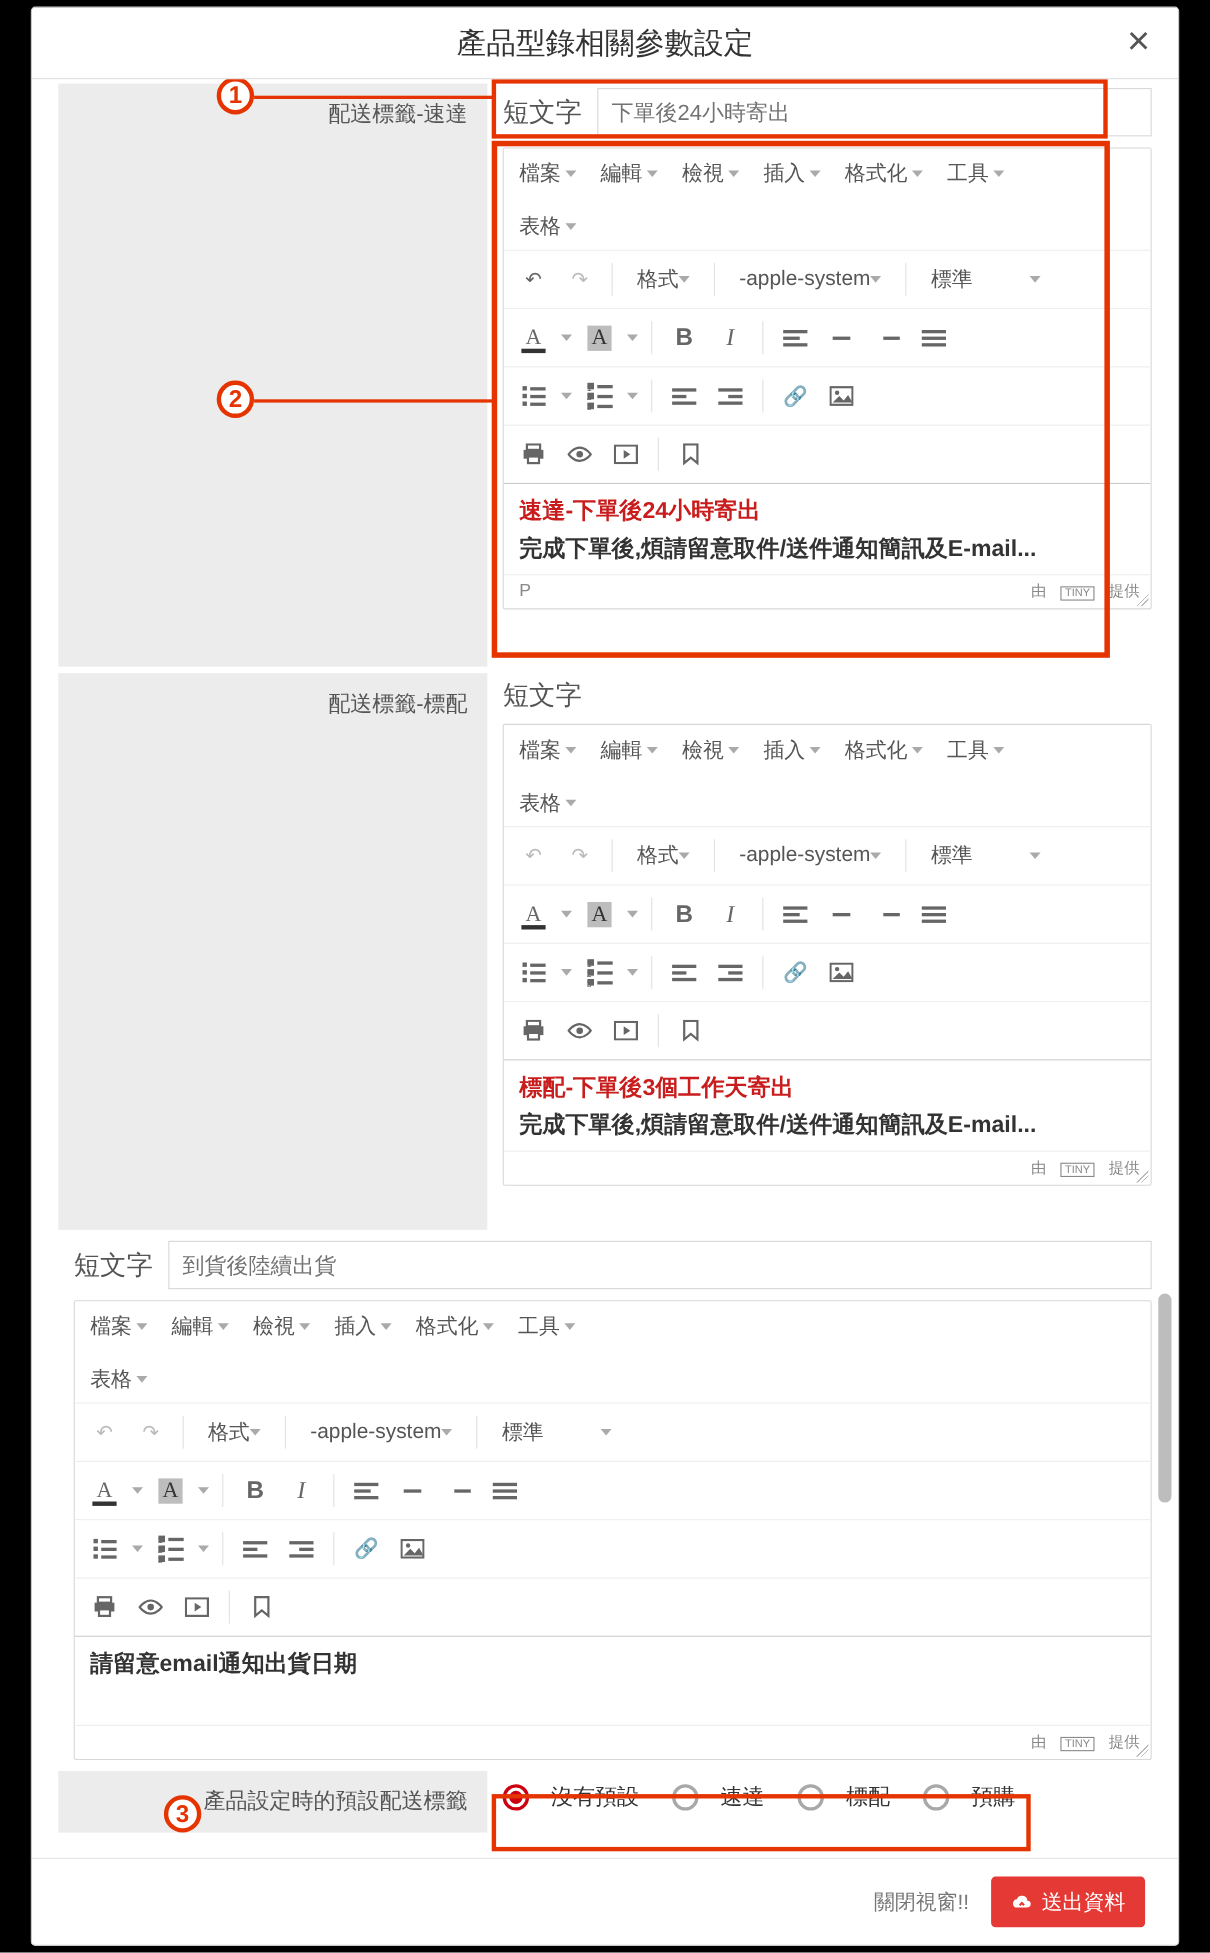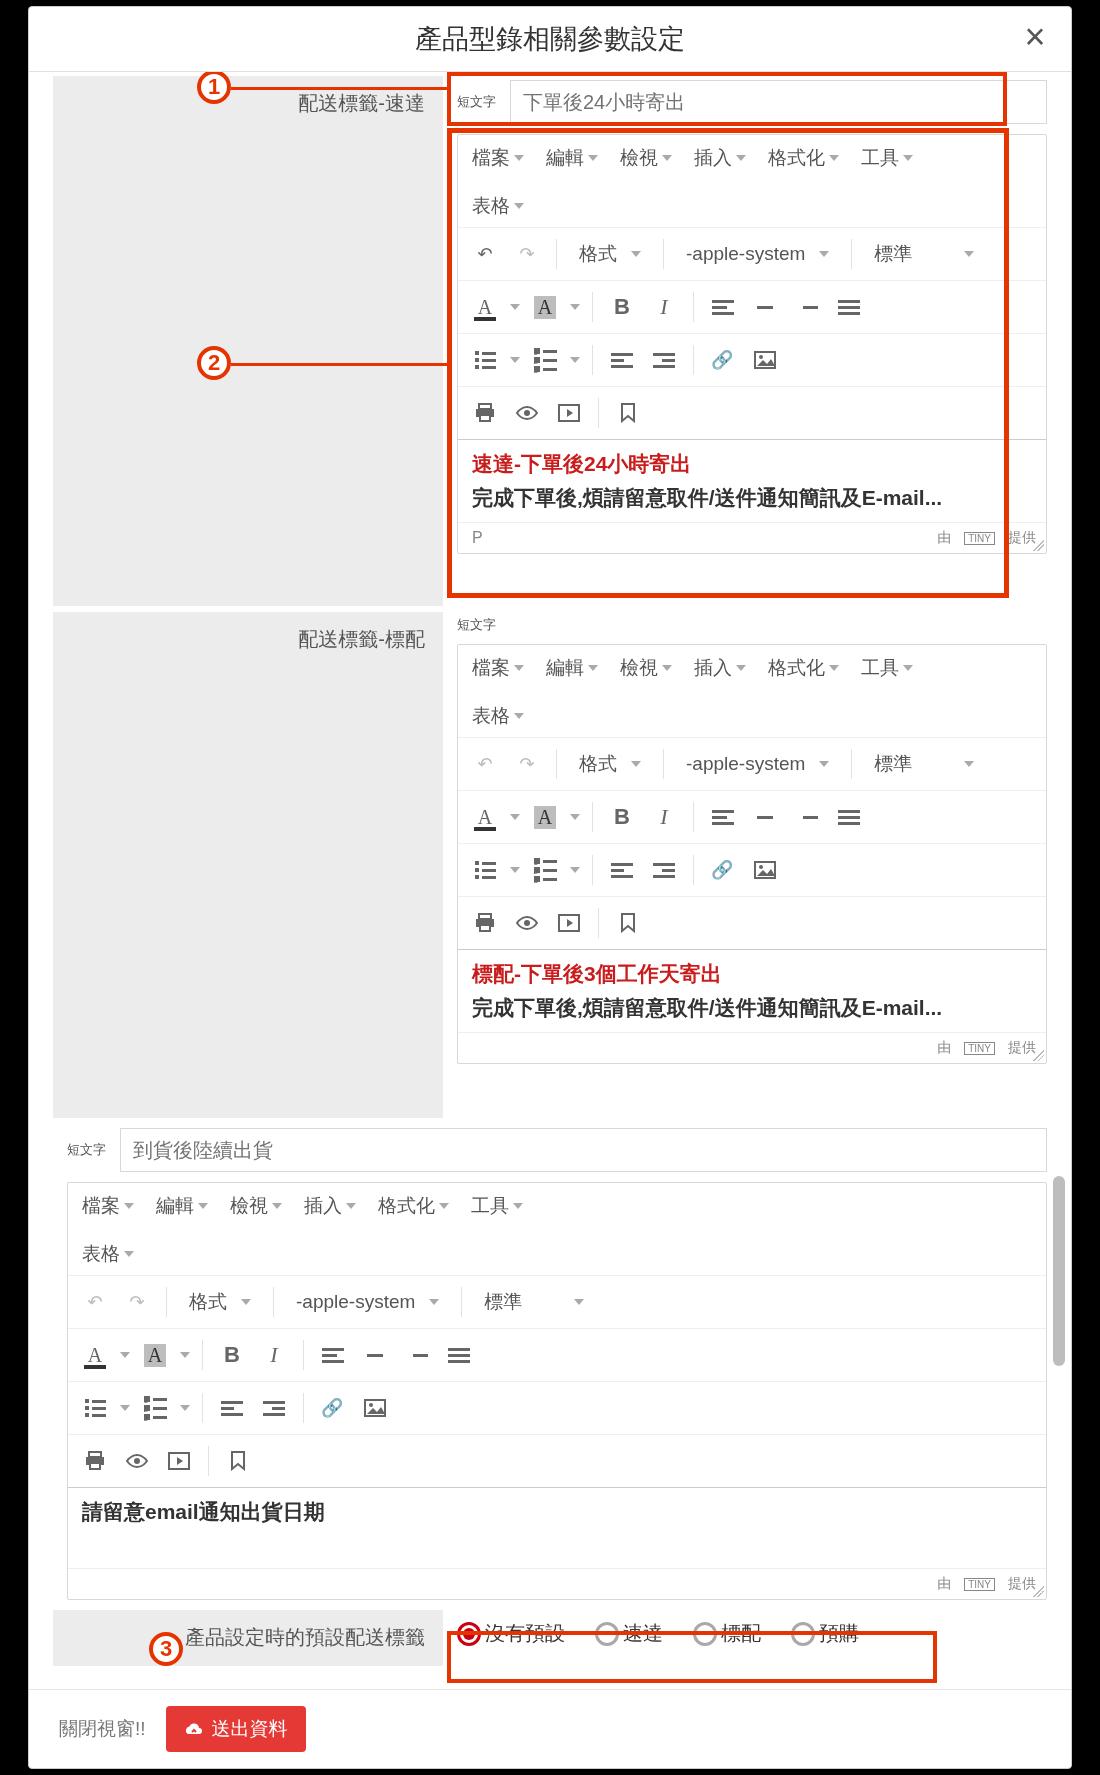--- a/index.html
+++ b/index.html
@@ -45,21 +45,21 @@
   }
   .row-label-col {
     width: 390px; min-height: 50px;
     background: #ececec;
     display: flex; align-items: flex-start; justify-content: flex-end;
     padding: 14px 18px 14px 10px;
     font-size: 20px; color: #555;
   }
   .row-body-col { flex: 1; padding: 4px 0 4px 14px; }
   .shorttext-row { display: flex; align-items: center; gap: 14px; margin-bottom: 10px; }
-  .shorttext-label { font-size: 13px; color: #555; white-space: nowrap; }
+  .shorttext-label { font-size: 24px; color: #555; white-space: nowrap; }
   .shorttext-input {
     flex: 1; height: 44px; border: 1px solid #d8d8d8;
     padding: 0 12px; font-size: 20px; color: #737373;
   }
   .editor-box {
     border: 1px solid #d8d8d8; background: #fff;
     border-radius: 2px;
   }
   .menu-bar {
     display: flex; flex-wrap: wrap; gap: 22px;
@@ -71,21 +71,21 @@
   .toolbar {
     display: flex; flex-wrap: wrap; align-items: center;
     padding: 8px 10px; gap: 4px 8px;
     border-bottom: 1px solid #eee;
   }
   .tbtn {
     min-width: 34px; height: 36px; display: flex; align-items: center; justify-content: center;
     cursor: pointer; color: #666; font-size: 18px;
   }
   .tbtn.disabled { color: #bbb; }
-  .tbtn.wide { min-width: auto; padding: 0 10px; gap: 14px; color: #555; font-size: 19px; }
+  .tbtn.wide { min-width: auto; padding: 0 10px; gap: 0; color: #555; font-size: 19px; }
   .sep { width: 1px; height: 30px; background: #e2e2e2; margin: 0 4px; }
   .letterA {
     font-family: Georgia, serif; font-size: 20px; position: relative; width: 26px; text-align: center;
   }
   .letterA::after { content: ""; position: absolute; left: 2px; right: 2px; bottom: -2px; height: 4px; background: #333; }
   .letterA.bg { background: #bdbdbd; color: #333; padding: 0 4px; width: auto; }
   .letterA.bg::after { display:none; }
   .content-area { padding: 10px 14px; min-height: 80px; }
   .content-line1 { color: #c91d1d; font-size: 21px; font-weight: 600; margin-bottom: 6px; }
   .content-line2 { color: #333; font-size: 21px; font-weight: bold; }
@@ -96,33 +96,33 @@
   }
   .resize {
     position: absolute; right: 2px; bottom: 2px; width: 14px; height: 14px;
     background:
       linear-gradient(135deg, transparent 60%, #bbb 60%, #bbb 65%, transparent 65%, transparent 75%, #bbb 75%, #bbb 80%, transparent 80%);
   }
   .tiny-credit { font-size: 14px; color: #888; }
   .tinybox { display:inline-block; border: 1px solid #888; padding: 0 3px; margin: 0 13px; font-size: 10px; }
   
   .radio-row { display: flex; gap: 30px; align-items: center; padding: 6px 0; }
-  .radio-opt { display: flex; align-items: center; gap: 4px; font-size: 20px; color: #333; cursor: pointer; }
+  .radio-opt { display: flex; align-items: center; gap: 20px; font-size: 20px; color: #333; cursor: pointer; }
   .radio-circle {
     width: 24px; height: 24px; border: 3px solid #a8a8a8; border-radius: 50%;
     display: flex; align-items: center; justify-content: center;
   }
   .radio-opt.selected .radio-circle { border-color: #cc0011; }
   .radio-opt.selected .radio-circle::after {
     content: ""; width: 12px; height: 12px; background: #cc0011; border-radius: 50%;
   }
   
   .modal-footer {
     border-top: 1px solid #e5e5e5;
-    display: flex; align-items: center;
+    display: flex; justify-content: flex-end; align-items: center;
     padding: 16px 30px; gap: 20px;
   }
   .footer-text { color: #777; font-size: 19px; }
   .submit-btn {
     background: #e53935; color: #fff; border: none; border-radius: 4px;
     padding: 10px 18px; font-size: 19px; cursor: pointer;
     display: flex; align-items: center; gap: 8px;
   }
   
   .callout-badge {

